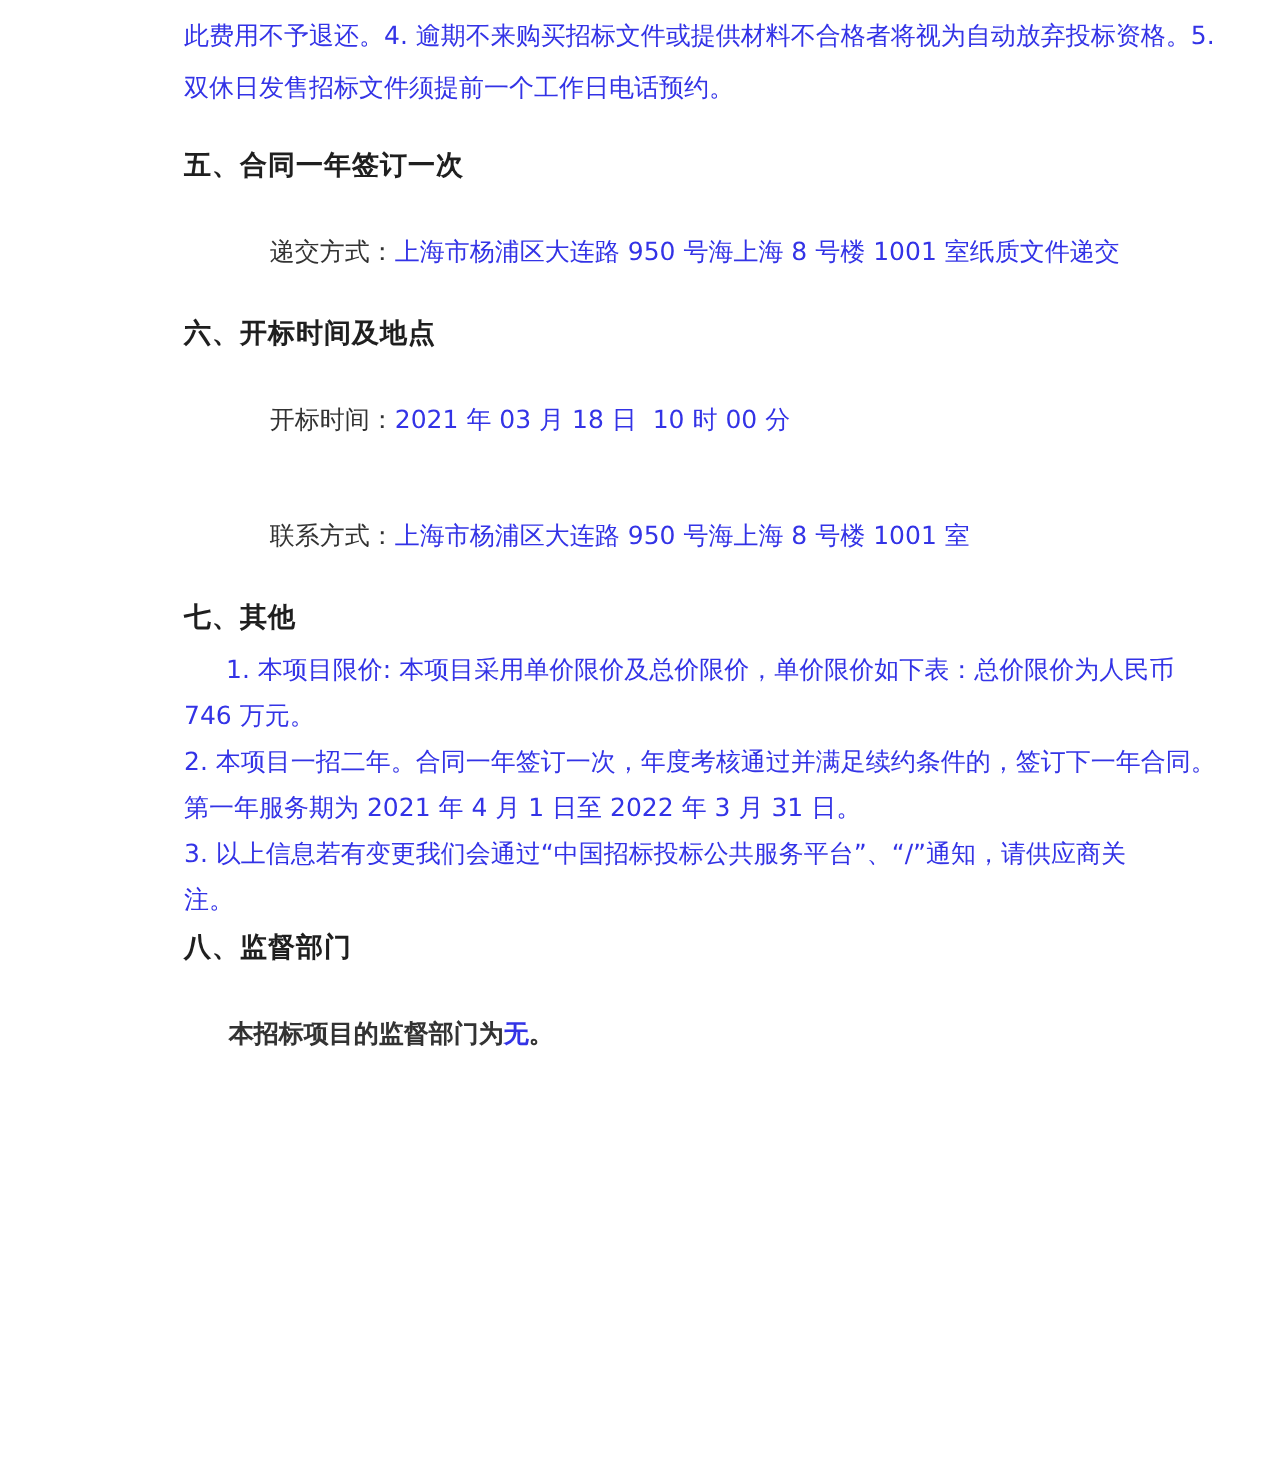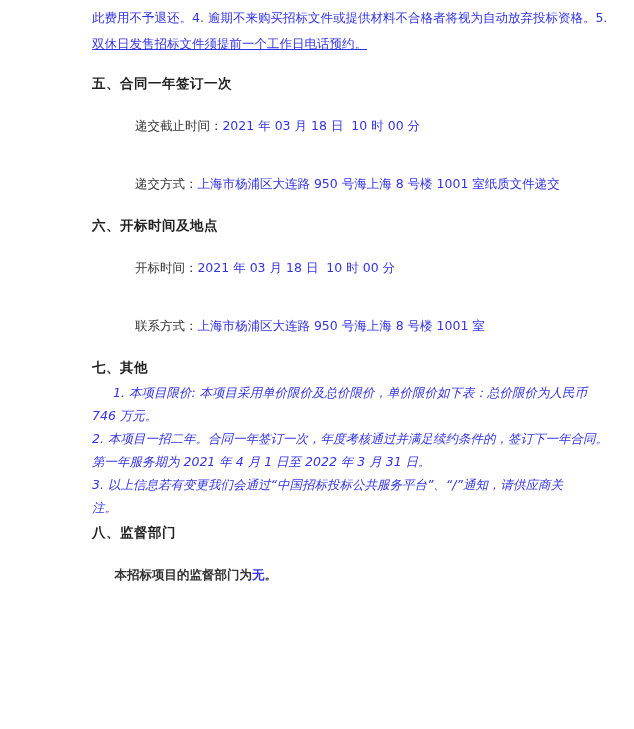--- a/index.html
+++ b/index.html
@@ -20,41 +20,38 @@
   .h {
     font-size: 13.5px;
     font-weight: bold;
     color: #1f1f1f;
     line-height: 19px;
     margin: 7px 0 7px 0;
     white-space: pre;
     letter-spacing: 0.5px;
   }
   .intro1 { margin-bottom: 9px; }
-  .intro2 { margin-bottom: 22px; text-decoration: underline; }
+  .intro2 { margin-bottom: 22px; }
   .row { margin: 0 0 7px 27px; }
-  .para { margin-bottom: 6px; font-style: italic; }
+  .para { margin-bottom: 6px; }
   .indent1 { margin-left: 21px; }
   .sup-line { margin-left: 5px; margin-bottom: 2px; font-weight: bold; }
   .contact-row { margin: 0 0 9px 5px; }
   .lab { color: #333333; }
   .val { color: #3333e6; }
 </style>
 </head>
 <body>
 
 <div class="doc">
 
   <div class="line blue intro1">此费用不予退还。4. 逾期不来购买招标文件或提供材料不合格者将视为自动放弃投标资格。5.</div>
   <div class="line blue intro2">双休日发售招标文件须提前一个工作日电话预约。</div>
 
   <div class="h">五、合同一年签订一次</div>
-  <div class="line row">
-    <span class="lab">递交截止时间：</span><span class="val">2021 年 03 月 18 日  10 时 00 分</span>
-  </div>
   <div class="line row">
     <span class="lab">递交方式：</span><span class="val">上海市杨浦区大连路 950 号海上海 8 号楼 1001 室纸质文件递交</span>
   </div>
 
   <div class="h">六、开标时间及地点</div>
   <div class="line row">
     <span class="lab">开标时间：</span><span class="val">2021 年 03 月 18 日  10 时 00 分</span>
   </div>
   <div class="line row">
     <span class="lab">联系方式：</span><span class="val">上海市杨浦区大连路 950 号海上海 8 号楼 1001 室</span>

